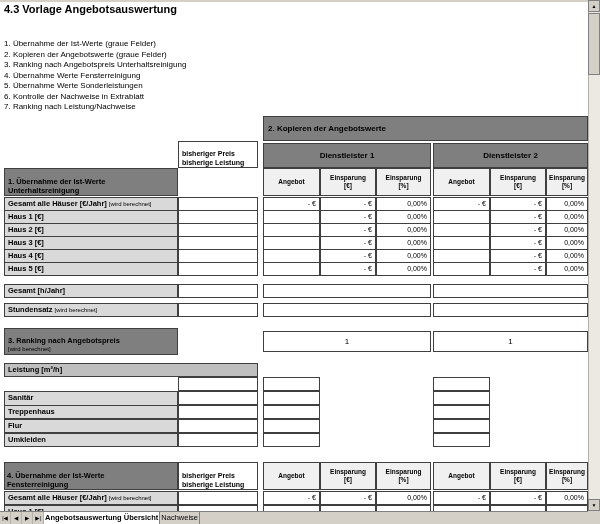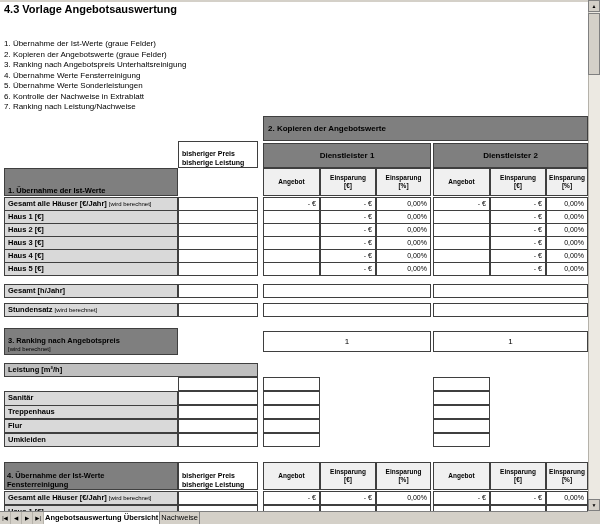--- a/index.html
+++ b/index.html
@@ -47,20 +47,21 @@
 <div class="c d" style="left:263px;top:116px;width:325px;height:25px;line-height:23px;padding-left:4px;font-size:8px">2. Kopieren der Angebotswerte</div>
 <div class="c colflex" style="left:178px;top:141px;width:80px;height:27px;font-weight:bold;font-size:7px;padding-left:3px">
   <span>bisheriger Preis</span>
   <span>bisherige Leistung</span>
 </div>
 <div class="c d ctr" style="left:263px;top:143px;width:168px;height:25px;line-height:23px;font-size:8px">Dienstleister 1</div>
 <div class="c d ctr" style="left:433px;top:143px;width:155px;height:25px;line-height:23px;font-size:8px">Dienstleister 2</div>
 
 <div class="c d colflex" style="left:4px;top:168px;width:174px;height:28px;font-size:7.5px;padding-left:3px">
   <span>1. Übernahme der Ist-Werte</span>
+  <span>Unterhaltsreinigung</span>
 </div>
 <div class="c sh" style="left:263px;top:168px;width:57px;height:28px">
     <span>Angebot</span>
     <span></span>
   </div>
 <div class="c sh" style="left:320px;top:168px;width:56px;height:28px">
     <span>Einsparung</span>
     <span>[€]</span>
   </div>
 <div class="c sh" style="left:376px;top:168px;width:55px;height:28px">

